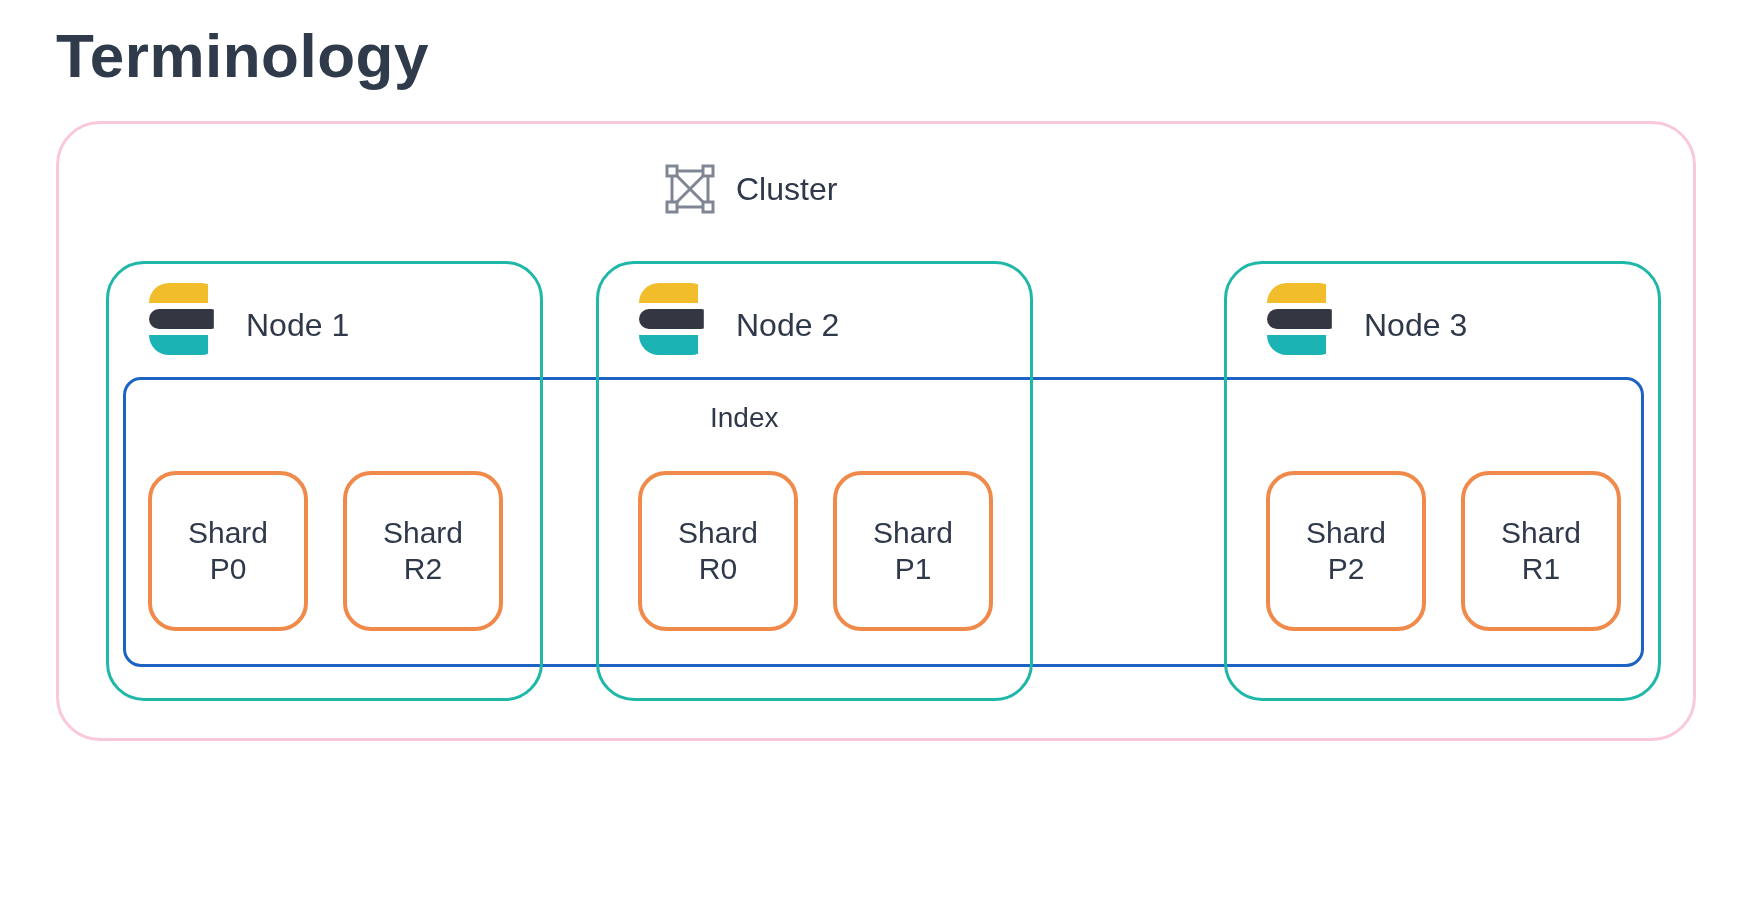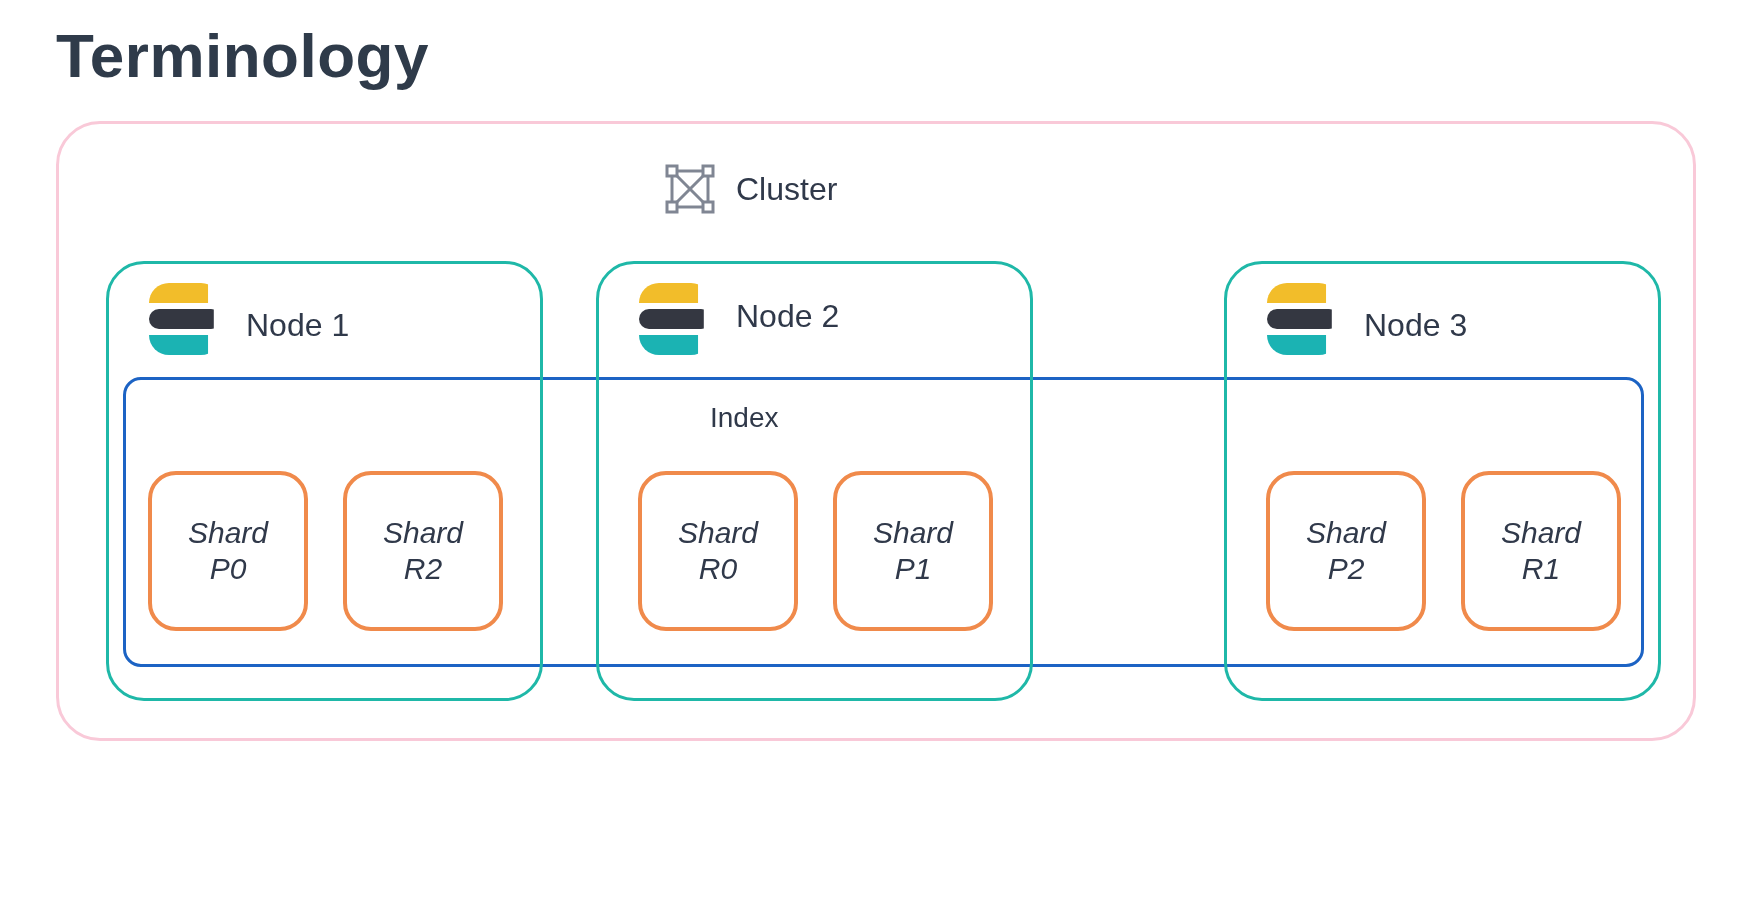--- a/index.html
+++ b/index.html
@@ -62,21 +62,20 @@
     flex-direction: column;
     align-items: center;
     justify-content: center;
     gap: 2px;
     text-align:center;
   }
   .shard-box span {
     font-size: 30px;
     line-height: 1.15;
     color: var(--text);
-    font-style: italic;
   }
 
   .label {
     position: absolute;
     font-size: 32px;
     color: var(--text);
     white-space: nowrap;
   }
 
   
@@ -168,21 +167,21 @@
       <span>Shard</span>
       <span>R2</span>
     </div>
 
     <div class="box node-box" style="left:540px; top:140px; width:437px; height:440px;"></div>
     <div class="es-logo" style="left:583px; top:162px;">
       <div class="layer top"></div>
         <div class="layer mid"></div>
         <div class="layer bot"></div>
     </div>
-    <div class="label" style="left:680px; top:177px;">Node 2</div>
+    <div class="label" style="left:680px; top:186px;">Node 2</div>
     <div class="box shard-box" style="left:582px; top:350px; width:160px; height:160px;">
       <span>Shard</span>
       <span>R0</span>
     </div>
     <div class="box shard-box" style="left:777px; top:350px; width:160px; height:160px;">
       <span>Shard</span>
       <span>P1</span>
     </div>
 
     <div class="box node-box" style="left:1168px; top:140px; width:437px; height:440px;"></div>

